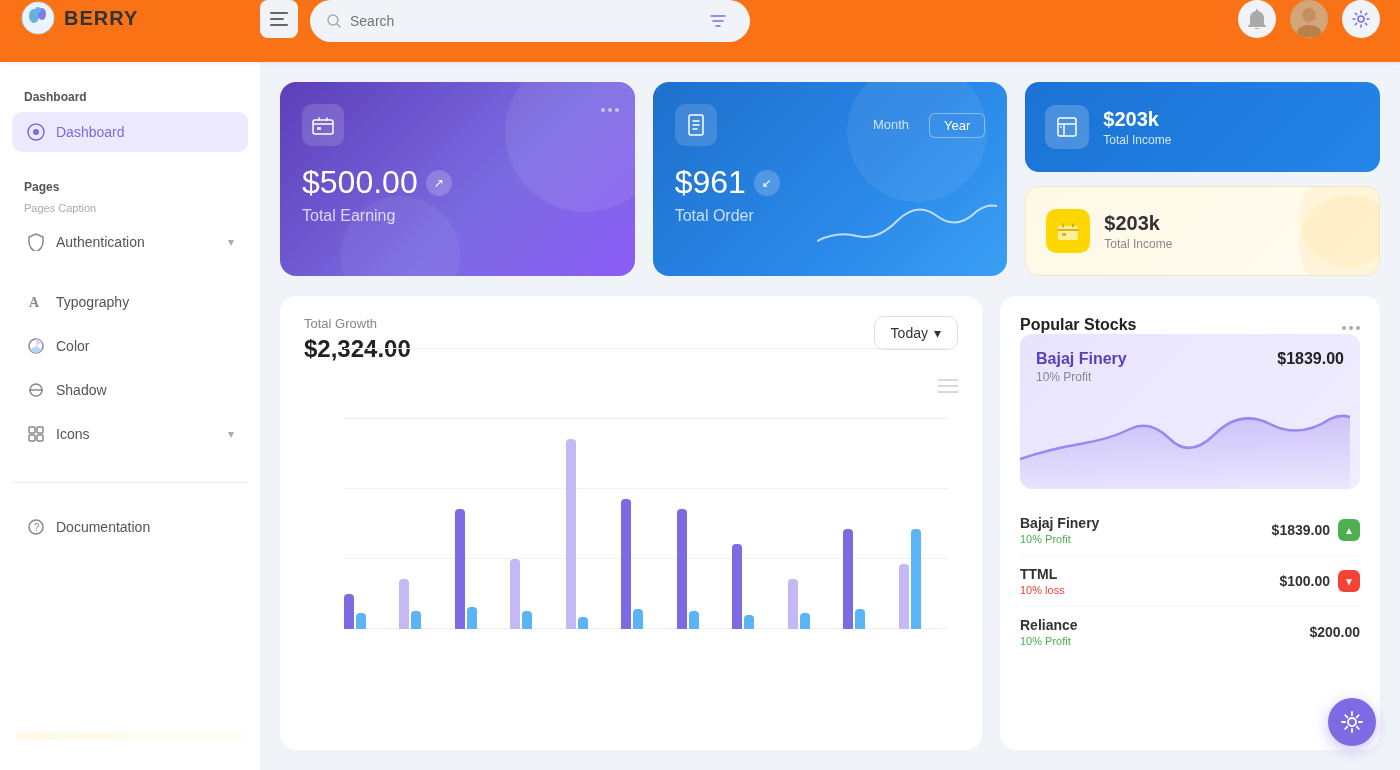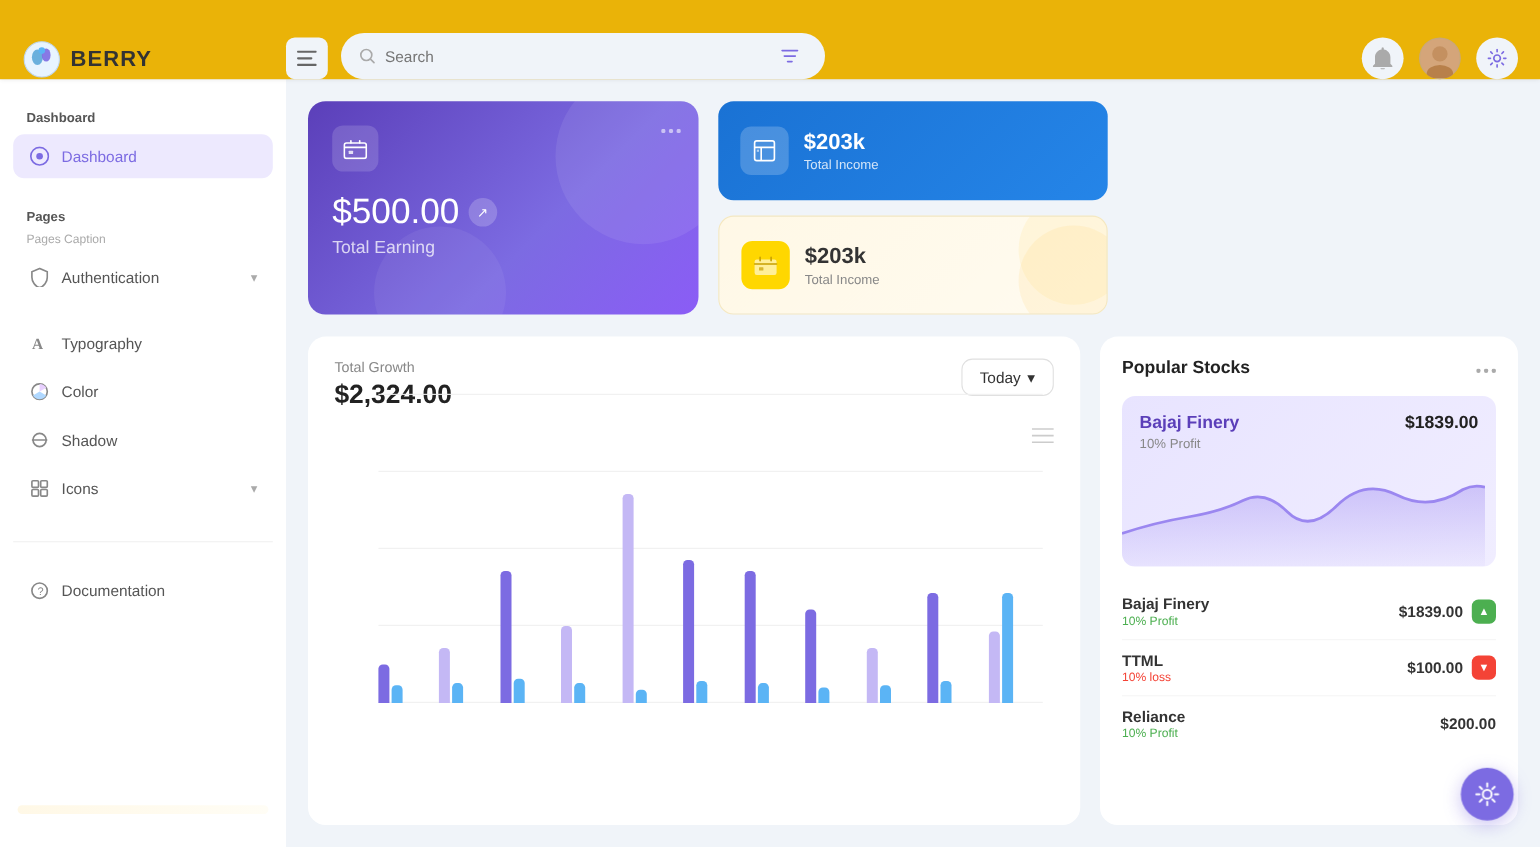--- a/index.html
+++ b/index.html
@@ -1,19 +1,19 @@
 <!DOCTYPE html>
 <html><head>
   <meta charset="utf-8">
   <style>
     * { margin: 0; padding: 0; box-sizing: border-box; }
     body { font-family: -apple-system, BlinkMacSystemFont, 'Segoe UI', sans-serif; background: #f0f4f9; display: flex; flex-direction: column; height: 770px; overflow: hidden; }
 
     
-    .header { background: #eab308; display: flex; align-items: flex-end; padding: 0 20px; height: 72px; box-shadow: 0 1px 4px rgba(0,0,0,0.08); z-index: 10; flex-shrink: 0; }
+    .header { background: #f97316; display: flex; align-items: flex-start; padding: 0 20px; height: 62px; box-shadow: 0 1px 4px rgba(0,0,0,0.08); z-index: 10; flex-shrink: 0; }
     .logo { display: flex; align-items: center; gap: 8px; min-width: 240px; }
     .logo-icon { width: 36px; height: 36px; }
     .logo-text { font-size: 20px; font-weight: 700; color: #333; letter-spacing: 1px; }
     .menu-btn { width: 38px; height: 38px; border-radius: 8px; background: #f0f4f9; border: none; cursor: pointer; display: flex; align-items: center; justify-content: center; margin-right: 12px; }
     .search-bar { flex: 1; max-width: 440px; display: flex; align-items: center; background: #f0f4f9; border-radius: 24px; padding: 0 16px; height: 42px; gap: 8px; }
     .search-bar input { border: none; background: transparent; outline: none; font-size: 14px; color: #666; flex: 1; }
     .filter-btn { width: 32px; height: 32px; display: flex; align-items: center; justify-content: center; color: #7c6be2; }
     .header-right { margin-left: auto; display: flex; align-items: center; gap: 14px; }
     .notif-btn { width: 38px; height: 38px; border-radius: 50%; background: #f0f4f9; border: none; cursor: pointer; display: flex; align-items: center; justify-content: center; color: #666; }
     .avatar { width: 38px; height: 38px; border-radius: 50%; background: #c8a87a; overflow: hidden; display: flex; align-items: center; justify-content: center; font-size: 18px; }
@@ -83,21 +83,21 @@
     .bar-group { display: flex; gap: 2px; align-items: flex-end; flex: 1; }
     .bar { border-radius: 4px 4px 0 0; min-width: 10px; }
     .bar-purple { background: #7c6be2; }
     .bar-light-purple { background: #c4b8f5; }
     .bar-blue { background: #5bb4f5; }
     .chart-grid-line { position: absolute; left: 40px; right: 10px; height: 1px; background: #f0f0f0; }
     .menu-lines { position: absolute; top: 0; right: 0; cursor: pointer; color: #aaa; }
 
     
     .stocks-card { background: #fff; border-radius: 16px; padding: 20px; overflow: hidden; }
-    .stocks-header { display: flex; align-items: center; justify-content: space-between; margin-bottom: 16px; }
+    .stocks-header { display: flex; align-items: center; justify-content: space-between; }
     .stocks-title { font-size: 16px; font-weight: 700; color: #222; }
     .stocks-menu { color: #aaa; cursor: pointer; }
     .stock-chart-area { background: linear-gradient(135deg, #e8e4ff, #f0edff); border-radius: 12px; padding: 16px; margin-bottom: 16px; height: 155px; position: relative; overflow: hidden; }
     .stock-featured-name { font-size: 16px; font-weight: 700; color: #5b3fb9; }
     .stock-featured-profit { font-size: 12px; color: #888; margin-top: 2px; }
     .stock-featured-price { position: absolute; top: 16px; right: 16px; font-size: 16px; font-weight: 700; color: #222; }
     .stock-chart-svg { position: absolute; bottom: 0; left: 0; right: 0; }
     .stock-row { display: flex; align-items: center; justify-content: space-between; padding: 10px 0; border-bottom: 1px solid #f5f5f5; }
     .stock-row:last-child { border-bottom: none; }
     .stock-name { font-size: 14px; font-weight: 600; color: #333; }
@@ -289,20 +289,43 @@
             </svg>
           </div>
         </div>
         <div class="card-amount">
           <span>$500.00</span>
           <div class="card-amount-icon">↗</div>
         </div>
         <div class="card-label">Total Earning</div>
       </div>
 
+      <div class="card-order">
+        <div style="display:flex; align-items:center; justify-content:space-between;">
+          <div class="card-icon-box" style="background:rgba(255,255,255,0.15);">
+            <svg width="20" height="22" viewBox="0 0 20 22" fill="none">
+              <rect x="3" y="1" width="14" height="20" rx="2" stroke="white" stroke-width="1.5" fill="none"></rect>
+              <path d="M7 7h6M7 11h6M7 15h4" stroke="white" stroke-width="1.5" stroke-linecap="round"></path>
+            </svg>
+          </div>
+          <div class="card-tabs">
+            <div class="card-tab">Month</div>
+            <div class="card-tab active">Year</div>
+          </div>
+        </div>
+        <div class="card-amount">
+          <span>$961</span>
+          <div class="card-amount-icon" style="background:rgba(255,255,255,0.2);">↙</div>
+        </div>
+        <div class="card-label">Total Order</div>
+
+        <svg class="wave-line" viewBox="0 0 180 60" fill="none">
+          <path d="M0 45 Q20 35 40 40 Q60 45 80 25 Q100 5 120 20 Q140 35 160 15 Q170 8 180 10" stroke="white" stroke-width="2" fill="none" opacity="0.7"></path>
+        </svg>
+      </div>
 
       <div class="card-right-col">
         <div class="card-income-blue">
           <div class="icon-box">
             <svg width="22" height="22" viewBox="0 0 22 22" fill="none">
               <rect x="2" y="2" width="18" height="18" rx="2" stroke="white" stroke-width="1.5" fill="none"></rect>
               <path d="M2 8h18M8 8v12" stroke="white" stroke-width="1.5"></path>
               <rect x="4" y="10" width="2" height="2" fill="white" opacity="0.6"></rect>
             </svg>
           </div>

